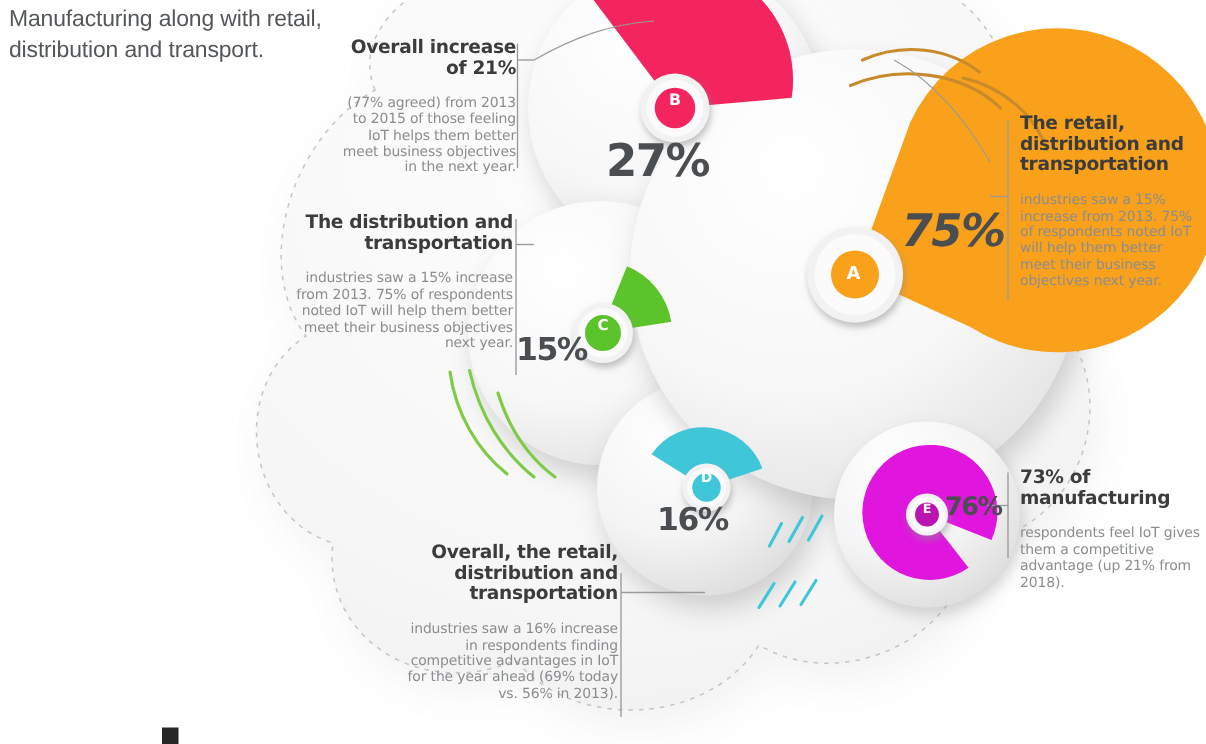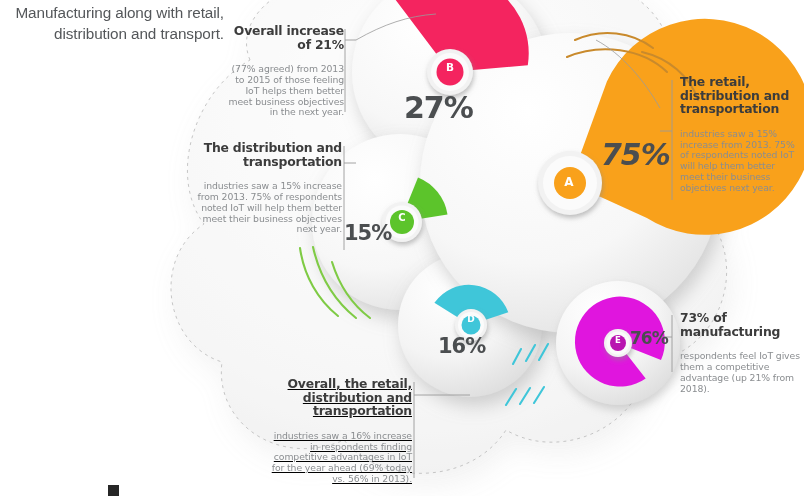--- a/index.html
+++ b/index.html
@@ -19,21 +19,20 @@
   
   #intro {
     position: absolute;
     left: 6px; top: 2px;
     width: 218px;
     font-family: "Liberation Sans", sans-serif;
     font-size: 15.3px;
     line-height: 21px;
     color: #54575a;
     letter-spacing: -0.1px;
-    text-align: right;
   }
 
   
   #art { position: absolute; left: 0; top: 0; width: 804px; height: 496px; }
 
   
   .callout { position: absolute; }
   .callout .ttl {
     font-family: "DejaVu Sans", sans-serif;
     font-weight: bold;
@@ -50,21 +49,21 @@
     letter-spacing: -0.1px;
     margin-top: 13px;
   }
   .ra { text-align: right; }
   .la { text-align: left; }
 
   #co-overall21 { left: 222px; top: 24px; width: 122px; }
   #co-distrib-left { left: 190px; top: 141px; width: 152px; }
   #co-retail-right { left: 680px; top: 75px; width: 118px; }
   #co-mfg-right { left: 680px; top: 311px; width: 120px; }
-  #co-overall-bottom { left: 270px; top: 377px; width: 142px; text-decoration: underline; }
+  #co-overall-bottom { left: 270px; top: 361px; width: 142px; }
 
   
   .pct {
     position: absolute;
     font-family: "DejaVu Sans", sans-serif;
     font-weight: bold;
     color: #4b4e50;
     letter-spacing: -1px;
   }
   #pct-b { left: 404px; top: 90px;  font-size: 30px; }

